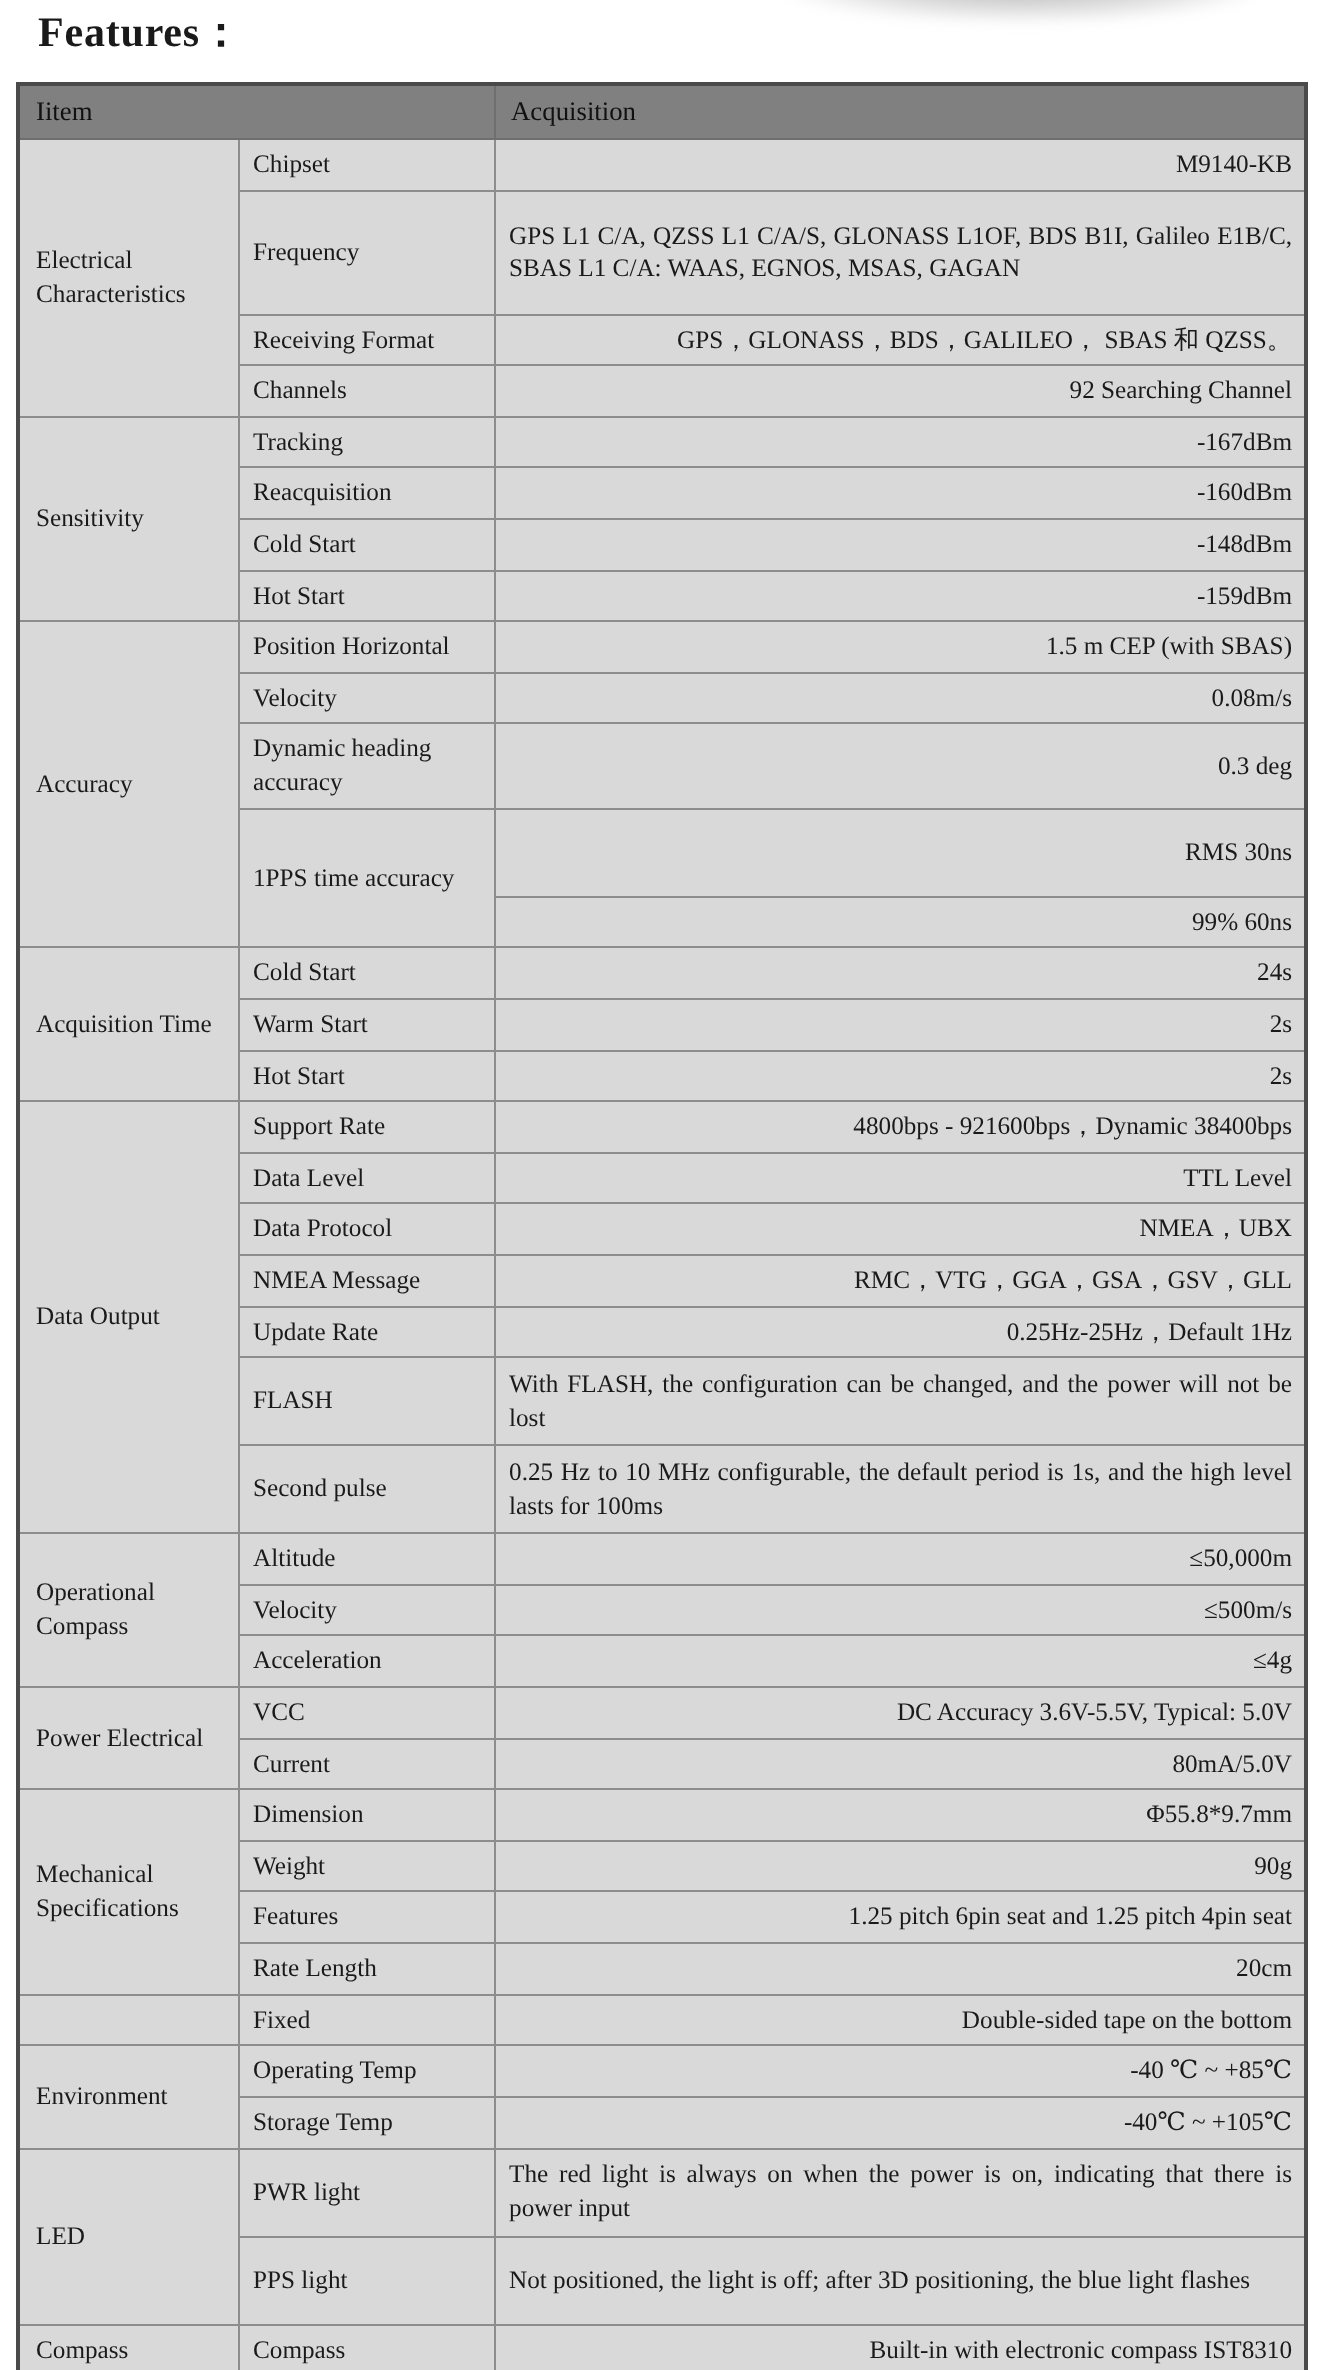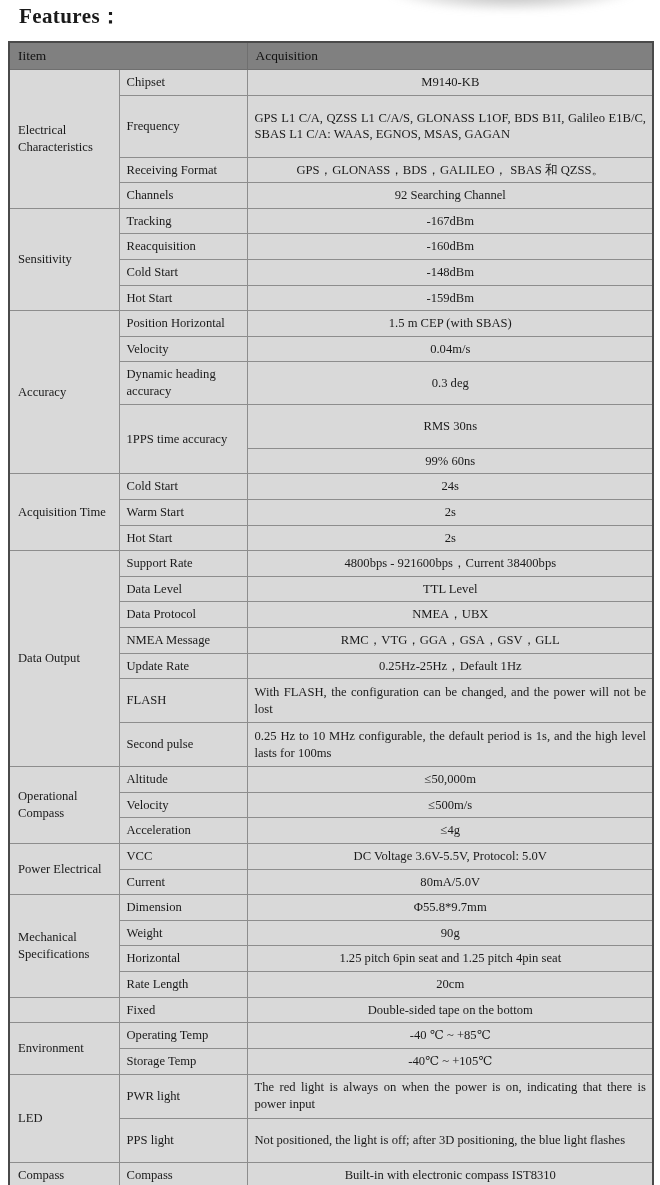--- a/index.html
+++ b/index.html
@@ -81,21 +81,21 @@
     padding-left: 8px;
     line-height: 1.35;
     margin-top: 20px;
   }
 
   td.desc-cell {
     text-align: justify;
     text-justify: inter-word;
   }
   td.desc-cell.nowrap-val {
-    text-align: center;
+    text-align: right;
     margin-left: 14px;
   }
 
   .r-sm   { height: 25px; }
   .r-two  { height: 44px; }
   .r-three{ height: 62px; }
 </style>
 </head>
 <body>
 
@@ -150,21 +150,21 @@
         <td class="item-cell">Hot Start</td>
         <td class="desc-cell nowrap-val">-159dBm</td>
       </tr>
       <tr class="r-sm">
         <td class="cat-cell" rowspan="5">Accuracy</td>
         <td class="item-cell">Position Horizontal</td>
         <td class="desc-cell nowrap-val">1.5 m CEP (with SBAS)</td>
       </tr>
       <tr class="r-sm">
         <td class="item-cell">Velocity</td>
-        <td class="desc-cell nowrap-val">0.04m/s</td>
+        <td class="desc-cell nowrap-val">0.08m/s</td>
       </tr>
       <tr class="r-sm">
         <td class="item-cell">Dynamic heading accuracy</td>
         <td class="desc-cell nowrap-val">0.3 deg</td>
       </tr>
       <tr class="r-two">
         <td class="item-cell" rowspan="2">1PPS time accuracy</td>
         <td class="desc-cell nowrap-val">RMS 30ns</td>
       </tr>
       <tr class="r-sm">
@@ -179,21 +179,21 @@
         <td class="item-cell">Warm Start</td>
         <td class="desc-cell nowrap-val">2s</td>
       </tr>
       <tr class="r-sm">
         <td class="item-cell">Hot Start</td>
         <td class="desc-cell nowrap-val">2s</td>
       </tr>
       <tr class="r-sm">
         <td class="cat-cell" rowspan="7">Data Output</td>
         <td class="item-cell">Support Rate</td>
-        <td class="desc-cell nowrap-val">4800bps - 921600bps，Current 38400bps</td>
+        <td class="desc-cell nowrap-val">4800bps - 921600bps，Dynamic 38400bps</td>
       </tr>
       <tr class="r-sm">
         <td class="item-cell">Data Level</td>
         <td class="desc-cell nowrap-val">TTL Level</td>
       </tr>
       <tr class="r-sm">
         <td class="item-cell">Data Protocol</td>
         <td class="desc-cell nowrap-val">NMEA，UBX</td>
       </tr>
       <tr class="r-sm">
@@ -221,37 +221,37 @@
         <td class="item-cell">Velocity</td>
         <td class="desc-cell nowrap-val">≤500m/s</td>
       </tr>
       <tr class="r-sm">
         <td class="item-cell">Acceleration</td>
         <td class="desc-cell nowrap-val">≤4g</td>
       </tr>
       <tr class="r-sm">
         <td class="cat-cell" rowspan="2">Power Electrical</td>
         <td class="item-cell">VCC</td>
-        <td class="desc-cell nowrap-val">DC Voltage 3.6V-5.5V, Protocol: 5.0V</td>
+        <td class="desc-cell nowrap-val">DC Accuracy 3.6V-5.5V, Typical: 5.0V</td>
       </tr>
       <tr class="r-sm">
         <td class="item-cell">Current</td>
         <td class="desc-cell nowrap-val">80mA/5.0V</td>
       </tr>
       <tr class="r-sm">
         <td class="cat-cell" rowspan="4">Mechanical Specifications</td>
         <td class="item-cell">Dimension</td>
         <td class="desc-cell nowrap-val">Φ55.8*9.7mm</td>
       </tr>
       <tr class="r-sm">
         <td class="item-cell">Weight</td>
         <td class="desc-cell nowrap-val">90g</td>
       </tr>
       <tr class="r-sm">
-        <td class="item-cell">Horizontal</td>
+        <td class="item-cell">Features</td>
         <td class="desc-cell nowrap-val">1.25 pitch 6pin seat and 1.25 pitch 4pin seat</td>
       </tr>
       <tr class="r-sm">
         <td class="item-cell">Rate Length</td>
         <td class="desc-cell nowrap-val">20cm</td>
       </tr>
       <tr class="r-sm">
         <td class="cat-cell" rowspan="1"></td>
         <td class="item-cell">Fixed</td>
         <td class="desc-cell nowrap-val">Double-sided tape on the bottom</td>

